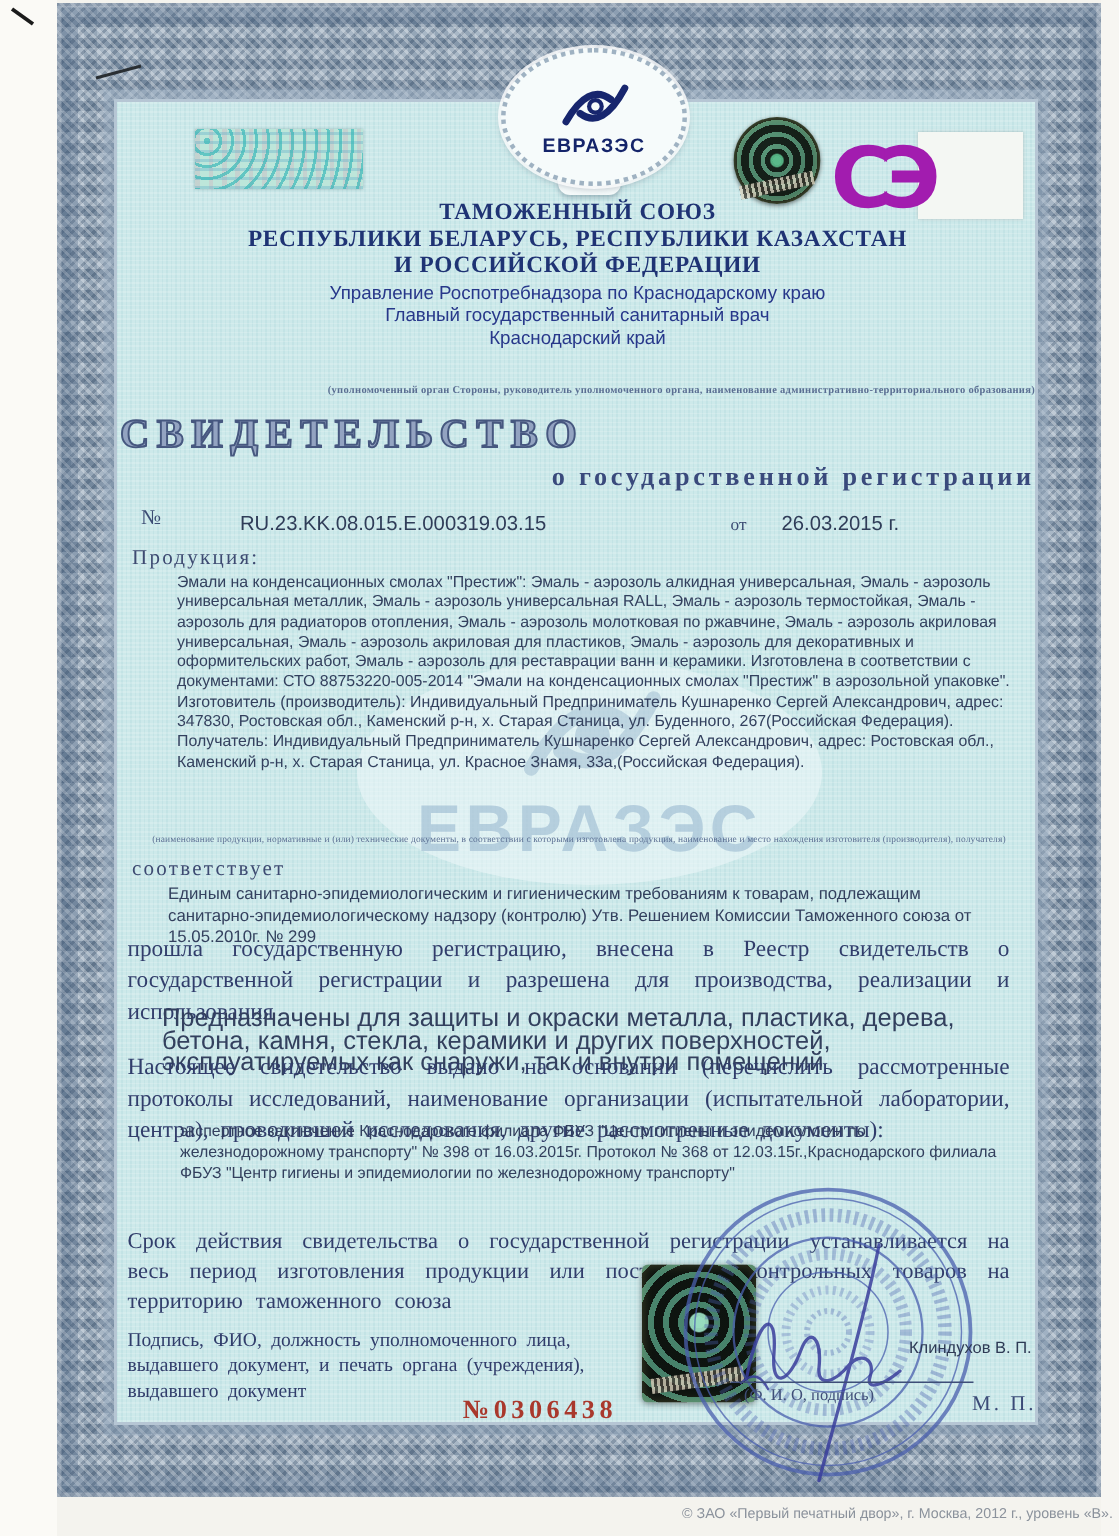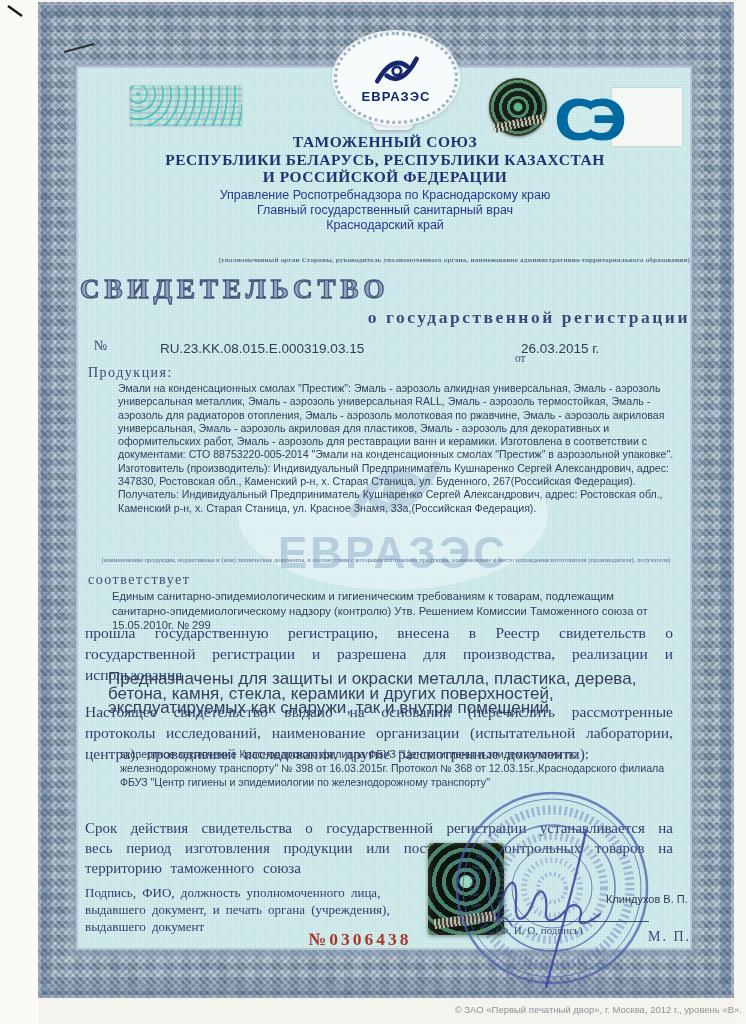--- a/index.html
+++ b/index.html
@@ -50,21 +50,21 @@
       repeating-radial-gradient(circle at 50% 50%, rgba(120,210,170,.55) 0 3px, rgba(20,30,24,.9) 3px 8px),
       radial-gradient(circle at 40% 35%, #35503d, #0c120d 70%);
     box-shadow:0 1px 3px rgba(0,0,0,.5), inset 0 0 6px rgba(230,220,120,.35);
     z-index:5;
   }
   .holo-circle .code{position:absolute;left:4px;bottom:8px;width:50px;height:9px;transform:rotate(-12deg);background:repeating-linear-gradient(90deg,#d8d3c0 0 2px,#3a3830 2px 4px);opacity:.8;}
 
   .se-logo{
     position:absolute;left:548px;top:92px;width:76px;height:58px;z-index:5;
     font-family:"DejaVu Sans",sans-serif;font-weight:bold;font-size:56px;line-height:56px;
-    color:#0369a1;letter-spacing:-9px;text-align:center;
+    color:#a21caf;letter-spacing:-9px;text-align:center;
   }
   .white-patch{position:absolute;left:612px;top:88px;width:70px;height:58px;background:#f4f7f3;box-shadow:0 0 2px rgba(120,130,125,.4);z-index:4;}
 
   .green-block{
     position:absolute;left:130px;top:86px;width:112px;height:40px;z-index:4;
     background-color:#bde6da;
     background-image:
       repeating-radial-gradient(circle at 8px 8px, rgba(60,185,185,.7) 0 2px, transparent 2px 8px),
       repeating-linear-gradient(0deg, rgba(90,170,200,.35) 0 2px, transparent 2px 6px),
       repeating-linear-gradient(90deg, rgba(230,120,160,.18) 0 3px, transparent 3px 9px);
@@ -91,21 +91,21 @@
     position:absolute;left:80px;top:274px;width:610px;text-align:left;z-index:3;
     font-weight:bold;font-size:27px;letter-spacing:5px;color:#93a3c1;
     -webkit-text-stroke:1.3px #46577f;
   }
   .doc-subtitle{
     position:absolute;left:80px;top:307px;width:610px;text-align:right;z-index:3;
     font-weight:bold;font-size:17.5px;letter-spacing:2.5px;color:#3a4a7c;
   }
   .num-symbol{position:absolute;left:94px;top:338px;font-size:14px;color:#3c4c74;z-index:3;}
   .num-value{position:absolute;left:160px;top:341px;font-family:"Liberation Sans",sans-serif;font-size:13.5px;color:#2f3c58;z-index:3;}
-  .date-label{position:absolute;left:487px;top:352px;font-size:11.5px;color:#3c4c74;z-index:3;margin-left:28px;}
+  .date-label{position:absolute;left:487px;top:344px;font-size:11.5px;color:#3c4c74;z-index:3;}
   .date-value{position:absolute;left:521px;top:341px;font-family:"Liberation Sans",sans-serif;font-size:13.5px;color:#2f3c58;z-index:3;}
 
   .section-label{position:absolute;z-index:3;color:#3e4b72;font-size:14px;letter-spacing:1.5px;}
   .typed{font-family:"Liberation Sans",sans-serif;color:#33405e;z-index:3;position:absolute;}
   .serif-par{position:absolute;z-index:3;color:#313d6b;text-align:justify;}
 
   .tiny-caption{
     position:absolute;left:80px;top:556px;width:612px;text-align:center;z-index:3;
     color:#5a6e92;font-size:6.3px;letter-spacing:.1px;
   }

